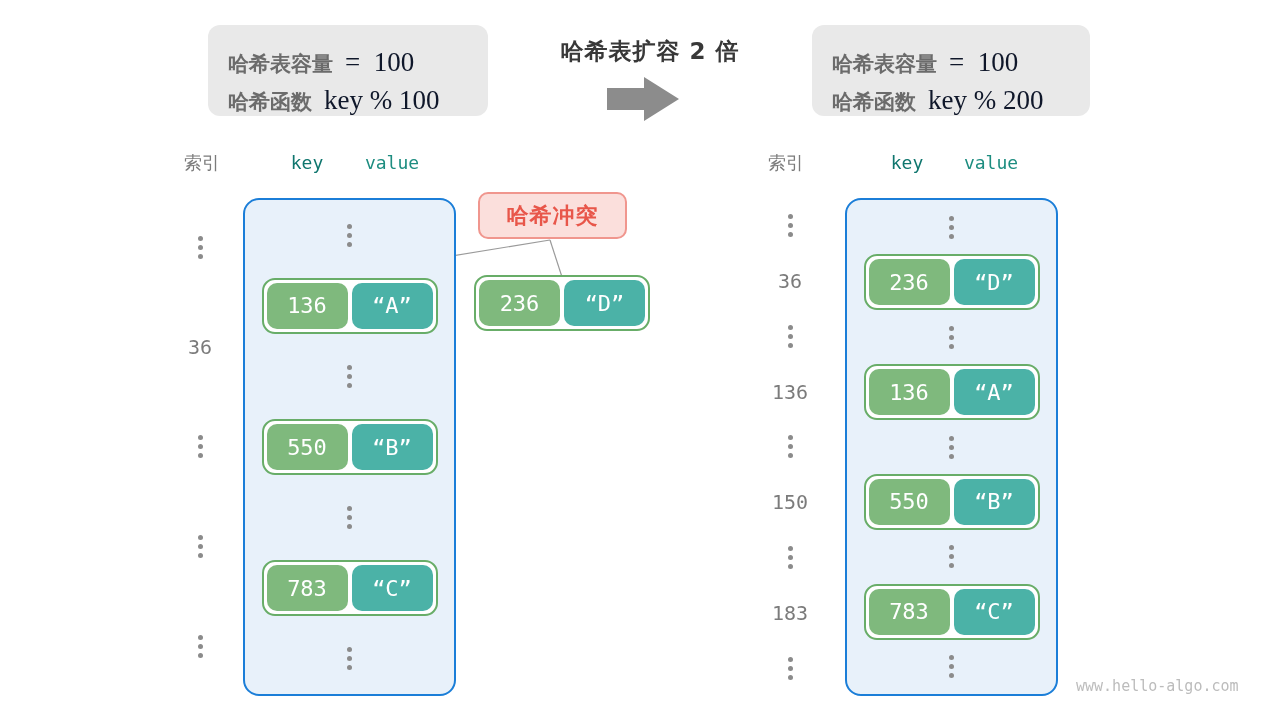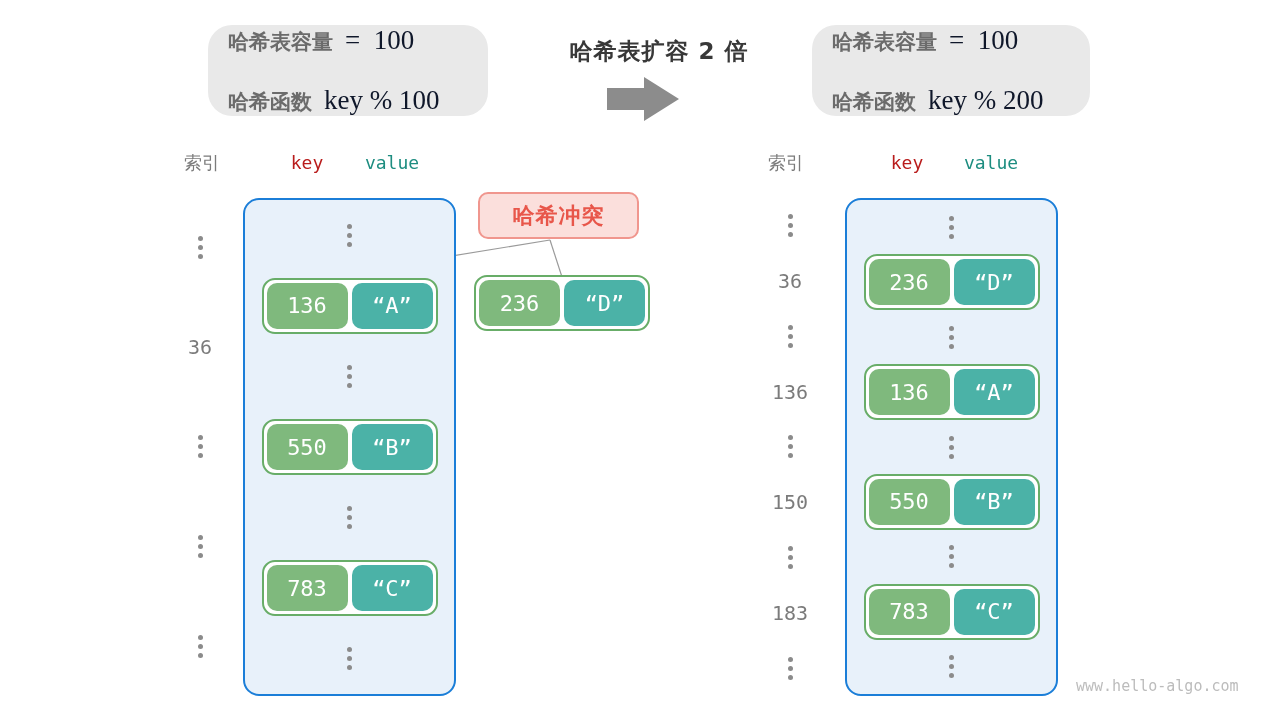--- a/index.html
+++ b/index.html
@@ -5,36 +5,36 @@
   * { margin:0; padding:0; box-sizing:border-box; }
   html,body { background:#fff; }
   .canvas {
     position:relative; width:1280px; height:720px; background:#ffffff;
     font-family:"DejaVu Sans","Liberation Sans",sans-serif; overflow:hidden;
   }
   .overlay { position:absolute; left:0; top:0; width:1280px; height:720px; pointer-events:none; }
 
   
   .infobox {
-    position:absolute; background:#e9e9e9; border-radius:24px;
-    display:flex; flex-direction:column; justify-content:space-between; gap:7px; padding-left:20px;
+    position:absolute; background:#e9e9e9; border-radius:12px;
+    display:flex; flex-direction:column; justify-content:flex-end; gap:7px; padding-left:20px;
   }
   .infobox .line { display:flex; align-items:baseline; white-space:pre; }
   .zh-b { font-weight:700; font-size:21px; color:#6b6b6b; }
   .mono-g { font-family:Liberation Serif, serif; font-size:27px; color:#0f172a; margin-left:12px; }
 
   .center-title {
     position:absolute; left:650px; top:36px; transform:translateX(-50%);
-    font-weight:700; font-size:23px; color:#383838; white-space:nowrap; letter-spacing:1px;margin-left:9px;
+    font-weight:700; font-size:23px; color:#383838; white-space:nowrap; letter-spacing:1px;
   }
 
   
   .hdr { position:absolute; transform:translateX(-50%); font-size:18px; white-space:nowrap; }
   .hdr-index { color:#7b7b7b; }
-  .hdr-key   { font-family:"DejaVu Sans Mono","Liberation Mono",monospace; color:#b91c1c; }
+  .hdr-key   { font-family:"DejaVu Sans Mono","Liberation Mono",monospace; color:#0f766e; }
   .hdr-value { font-family:"DejaVu Sans Mono","Liberation Mono",monospace; color:#1d8d80; }
 
   
   .bucket-table {
     position:absolute; width:213px; height:498px;
     background:#e8f1fa; border:2.5px solid #1b7ed8; border-radius:16px;
     display:flex; flex-direction:column;
   }
   .index-col { position:absolute; width:62px; height:498px; display:flex; flex-direction:column; }
   .slot { flex:1 1 0; min-height:0; display:flex; align-items:center; justify-content:center; }
@@ -53,21 +53,21 @@
     width:81px; height:46px; border-radius:10px; color:#ffffff;
     font-family:"DejaVu Sans Mono","Liberation Mono",monospace; font-size:22px;
     display:flex; align-items:center; justify-content:center; white-space:nowrap;
   }
   .cell.key { background:#7fb97d; }
   .cell.val { background:#4bb2a7; }
   .float-pair { position:absolute; }
 
   
   .collision {
-    position:absolute; left:478px; top:192px; width:161px; height:47px;
+    position:absolute; left:478px; top:192px; width:149px; height:47px;
     background:#fbdfdc; border:2px solid #f0968e; border-radius:10px;
     display:flex; align-items:center; justify-content:center;
     font-weight:700; font-size:22px; color:#e8564a; letter-spacing:1px;
   }
 
   .watermark {
     position:absolute; left:1076px; top:677px;
     font-family:"DejaVu Sans Mono","Liberation Mono",monospace; font-size:15px; color:#bcbcbc;
   }
 </style>

